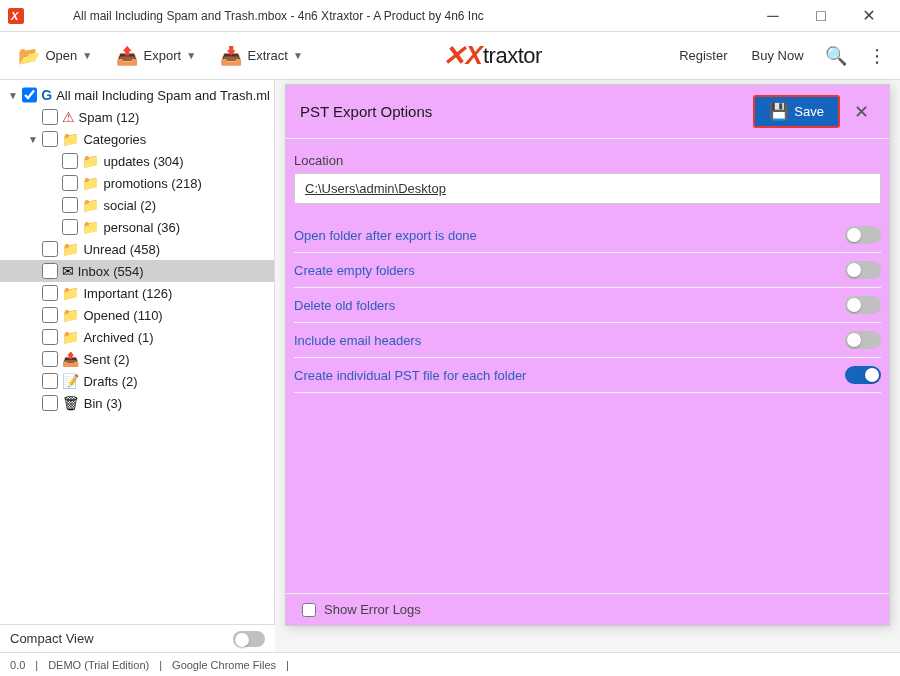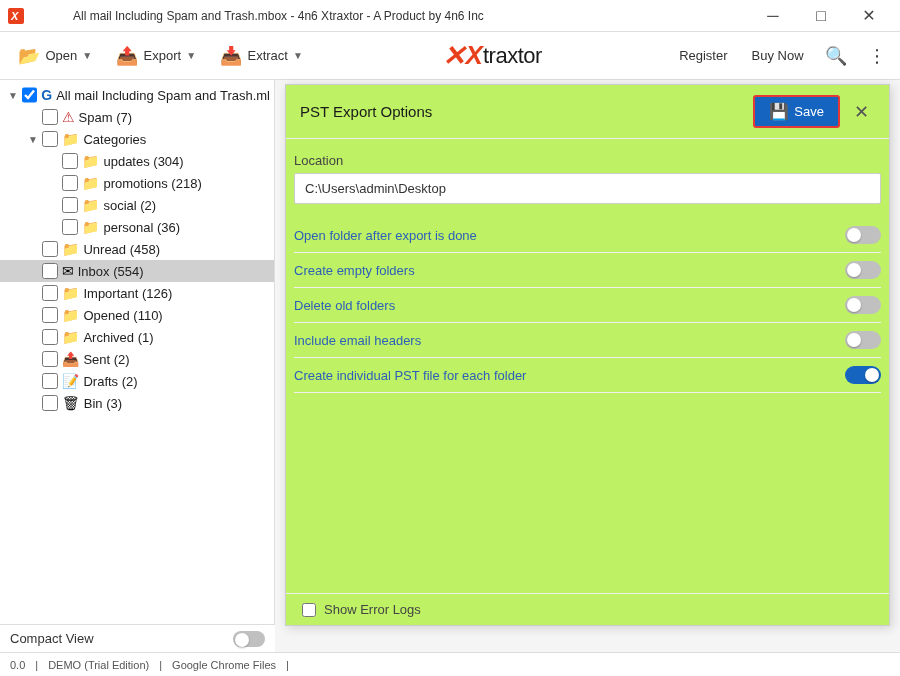--- a/index.html
+++ b/index.html
@@ -82,21 +82,21 @@
     .tree-item .label { font-size: 13px; color: #222; }
 
     
     .content-area {
       flex: 1;
       background: #f5f5f5;
       position: relative;
     }
     .dialog {
       position: absolute; top: 4px; left: 10px; right: 10px; bottom: 26px;
-      background: #bef264;
+      background: #f0abfc;
       border: 1px solid #ccc;
       box-shadow: 2px 2px 10px rgba(0,0,0,0.15);
     }
     .dialog-header {
       display: flex; align-items: center;
       padding: 10px 14px;
       border-bottom: 1px solid #eee;
     }
     .dialog-title {
       flex: 1; font-size: 15px; font-weight: 400; color: #1a1a1a;
@@ -118,20 +118,21 @@
     }
 
     .dialog-body { padding: 14px 8px; }
 
     .field-label { font-size: 13px; color: #444; margin-bottom: 5px; }
     .location-input {
       width: 100%; padding: 7px 10px;
       border: 1px solid #ccc; border-radius: 2px;
       font-size: 13px; color: #333;
       margin-bottom: 14px;
+      text-decoration: underline;
     }
 
     
     .option-row {
       display: flex; align-items: center; justify-content: space-between;
       padding: 8px 0;
       border-bottom: 1px solid #f0f0f0;
       gap: 44px;
     }
     .option-label { font-size: 13px; color: #2c5fba; }
@@ -237,21 +238,21 @@
       <span class="expand-icon">▼</span>
       <input type="checkbox" class="checkbox" checked="" style="">
       <span style="color:#1565c0;font-size:14px;margin-right:4px;font-weight:bold;">G</span>
       <span class="label">All mail Including Spam and Trash.ml</span>
     </div>
 
     <div class="tree-item" style="padding-left:28px;">
       <span class="expand-icon"></span>
       <input type="checkbox" class="checkbox" style="">
       <span style="font-size:14px;margin-right:4px;color:#c62828;">⚠</span>
-      <span class="label">Spam (7)</span>
+      <span class="label">Spam (12)</span>
     </div>
 
     <div class="tree-item" style="padding-left:28px;">
       <span class="expand-icon">▼</span>
       <input type="checkbox" class="checkbox" style="">
       <span style="font-size:14px;margin-right:4px;">📁</span>
       <span class="label">Categories</span>
     </div>
 
     <div class="tree-item" style="padding-left:48px;">

